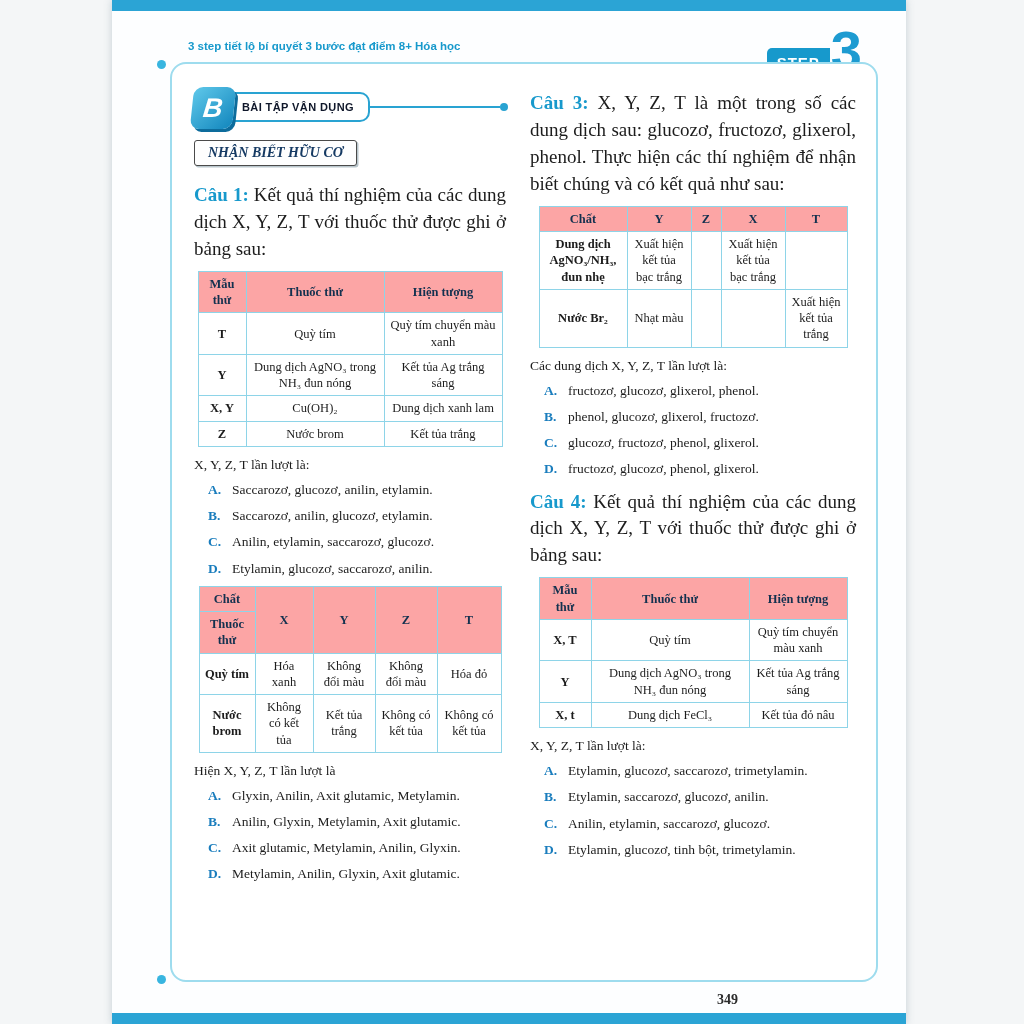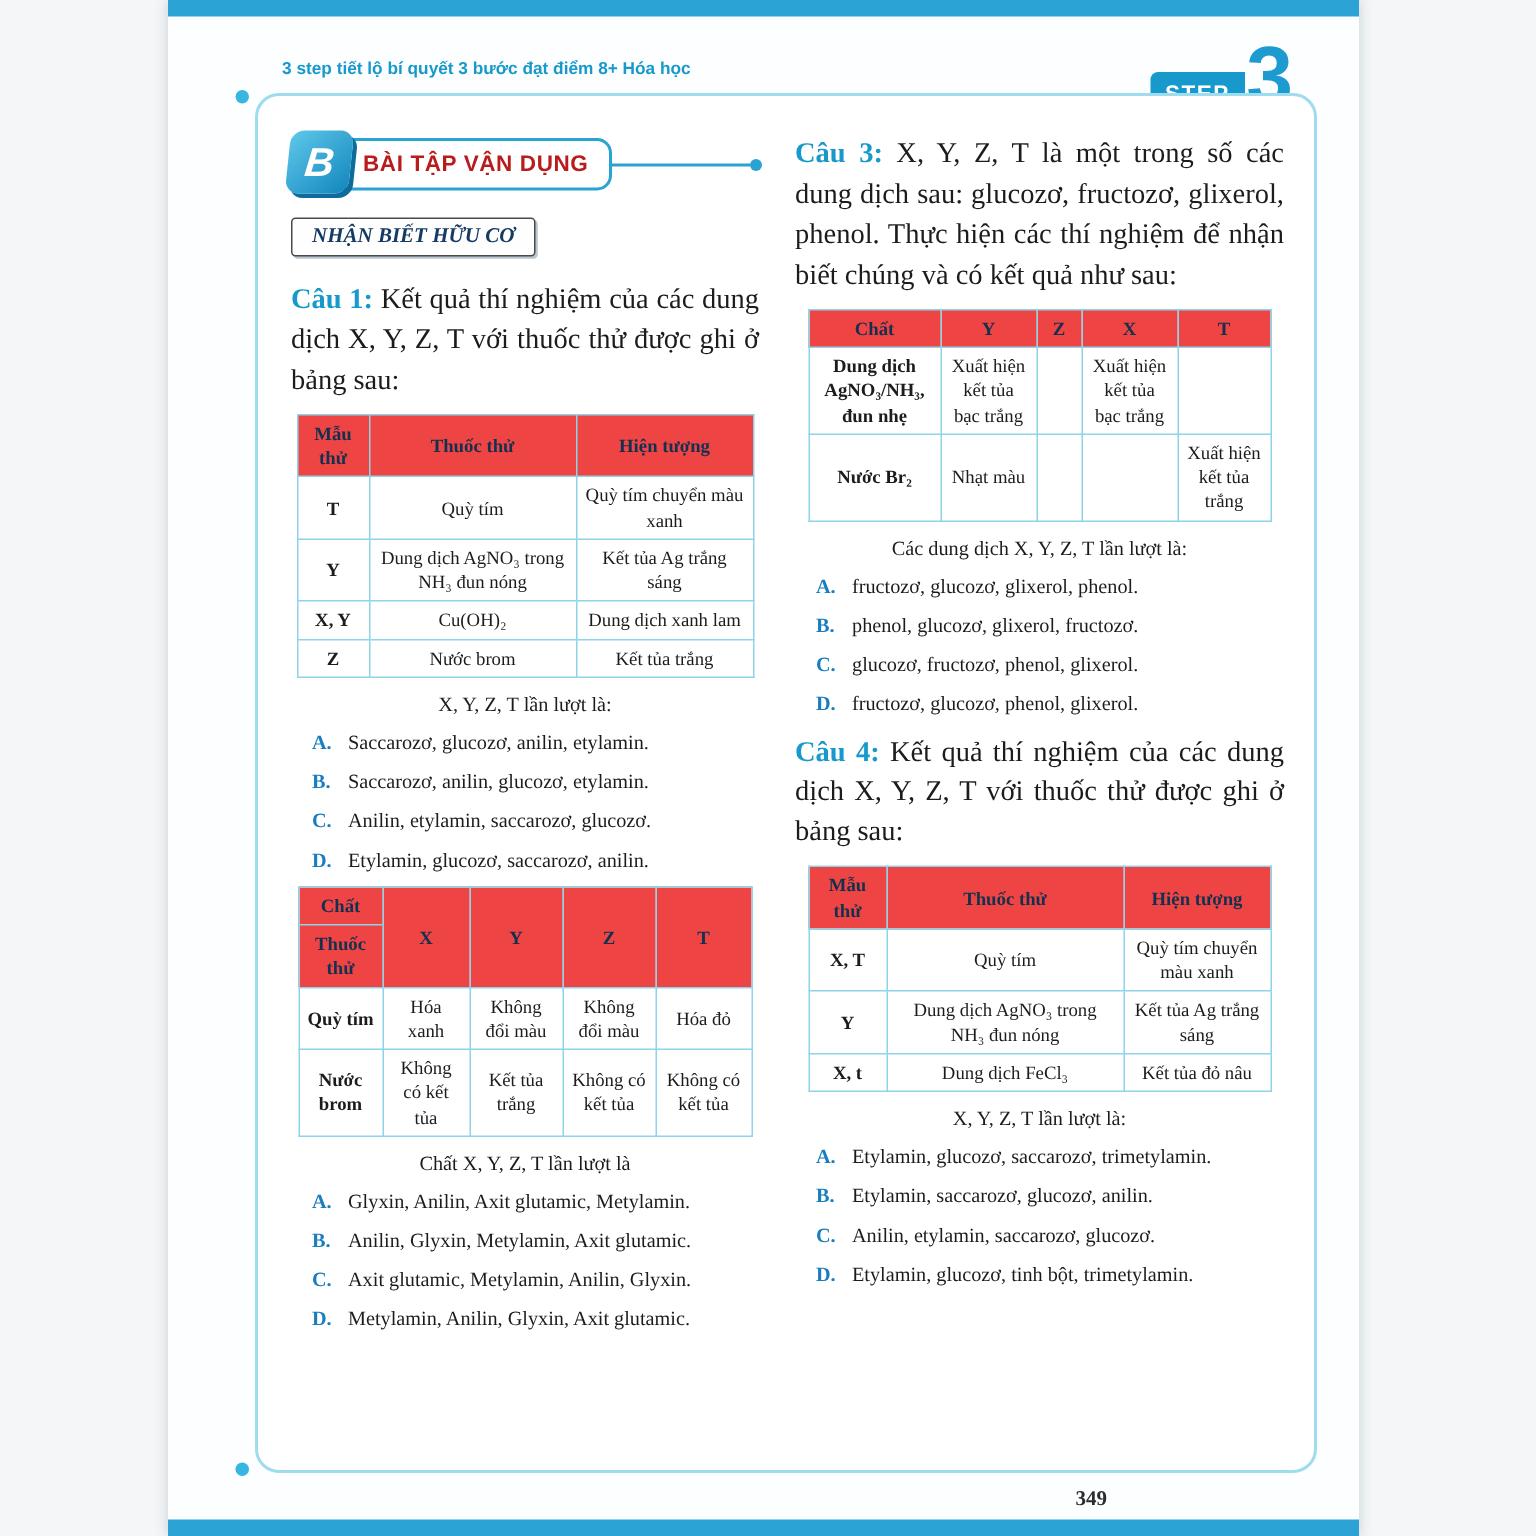--- a/index.html
+++ b/index.html
@@ -42,41 +42,41 @@
   
   .badge-row { display:flex; align-items:center; margin:4px 0 2px 14px; }
   .badge { position:relative; display:inline-flex; align-items:center;
            border:2px solid #29a3d2; border-radius:10px; padding:7px 14px 7px 34px; background:#fff; }
   .b-icon { position:absolute; left:-16px; top:-7px; width:42px; height:42px;
             background:linear-gradient(135deg,#5fc8ea,#1286bd); color:#fff;
             font-family:"Liberation Sans",sans-serif; font-weight:bold; font-style:italic;
             font-size:27px; display:flex; align-items:center; justify-content:center;
             border-radius:9px; transform:skewX(-6deg); box-shadow:3px 3px 0 #0d6c9c; }
   .badge-title { font-family:"Liberation Sans","DejaVu Sans",sans-serif; font-weight:bold;
-                 font-size:15px; color:#b91c1c; letter-spacing:.4px; white-space:nowrap; }
+                 font-size:11px; color:#0f172a; letter-spacing:.4px; white-space:nowrap; }
   .badge-line { flex:1; height:2px; background:#29a3d2; }
   .badge-dot { width:8px; height:8px; border-radius:50%; background:#29a3d2; flex:none; }
 
   
   .topic-box { display:inline-block; margin:16px 0 6px 2px; border:1.5px solid #4a4a4a;
                border-radius:3px; padding:4px 13px; font-weight:bold; font-style:italic;
                font-size:14px; color:#163a63; background:#fefefe; box-shadow:1.5px 1.5px 0 #b9c6cc; }
 
   
   .q-text { font-size:19px; line-height:1.42; text-align:justify; margin:10px 2px 6px 2px; }
   .q-label { color:#1799cc; font-weight:bold; }
-  .prompt { font-size:13.5px; margin:10px 2px 2px 2px;text-align:center; }
+  .prompt { font-size:13.5px; margin:10px 2px 2px 2px; }
   .opt { display:flex; font-size:13.5px; line-height:1.35; margin:8px 0 8px 16px; }
   .opt-k { color:#1a7dbd; font-weight:bold; width:24px; flex:none; }
 
   
   .tbl { border-collapse:collapse; margin:8px auto 10px auto; table-layout:fixed; }
   .tbl th, .tbl td { border:1.5px solid #8ed4e8; padding:4px 5px; font-size:12.5px;
                      text-align:center; vertical-align:middle; line-height:1.3; }
-  .tbl th { background:#ef4444; font-weight:bold; color:#13314f;margin-left:16px; }
+  .tbl th { background:#fca5a5; font-weight:bold; color:#13314f;margin-left:16px; }
   .tbl td.rh { font-weight:bold; }
   .tbl th.split { padding:0; }
   .split-top { padding:4px 4px; border-bottom:1.5px solid #8ed4e8; }
   .split-bottom { padding:4px 4px; }
 
   .page-number { position:absolute; right:168px; bottom:16px; font-weight:bold;
                  font-size:14px; color:#2c2c2c; }
 </style>
 </head>
 <body>
@@ -205,21 +205,21 @@
               <tr>
                 <td class="rh">Nước brom</td>
                 <td>Không có kết tủa</td>
                 <td>Kết tủa trắng</td>
                 <td>Không có kết tủa</td>
                 <td>Không có kết tủa</td>
               </tr>
             </tbody>
           </table>
 
-          <p class="prompt">Chất X, Y, Z, T lần lượt là</p>
+          <p class="prompt">Hiện X, Y, Z, T lần lượt là</p>
           <div class="opt">
               <span class="opt-k">A.</span>
               <span>Glyxin, Anilin, Axit glutamic, Metylamin.</span>
             </div>
           <div class="opt">
               <span class="opt-k">B.</span>
               <span>Anilin, Glyxin, Metylamin, Axit glutamic.</span>
             </div>
           <div class="opt">
               <span class="opt-k">C.</span>

